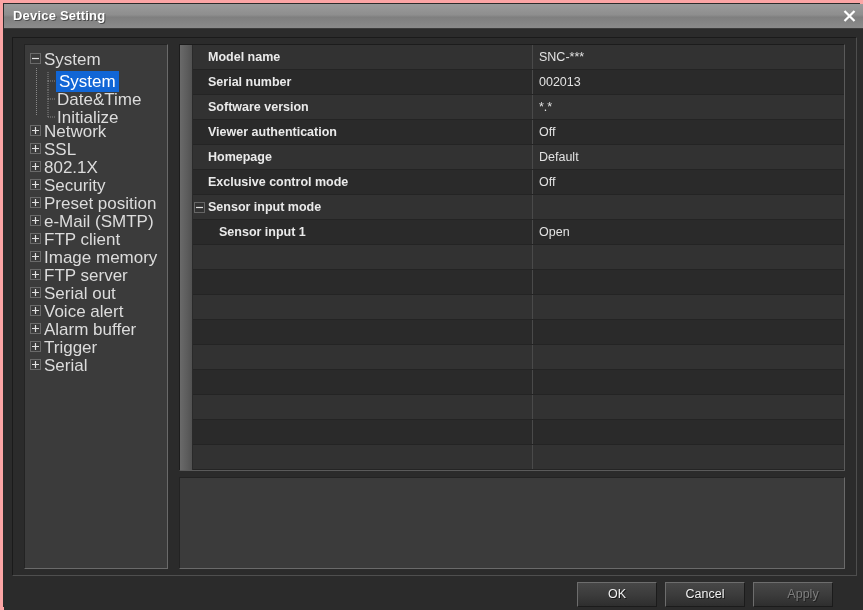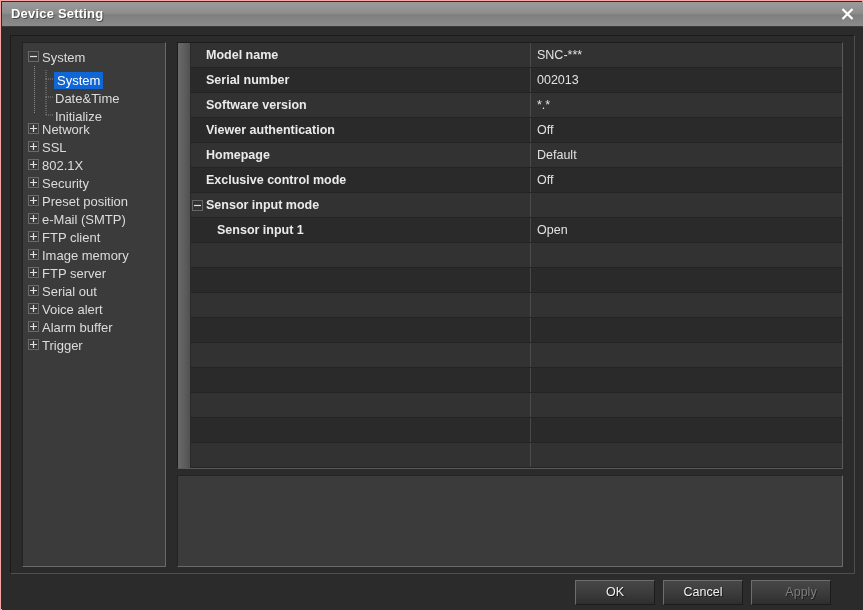--- a/index.html
+++ b/index.html
@@ -16,21 +16,21 @@
   }
 
   
   .window {
     position: absolute;
     left: 0; top: 0;
     width: 863px;
     height: 610px;
     background: #2b2b2b;
     box-sizing: border-box;
-    border: 1px solid #fca5a5;
+    border: 3px solid #fca5a5;
   }
 
   
   .titlebar {
     position: absolute;
     left: 1px; top: 1px;
     width: 861px;
     height: 25px;
     background: linear-gradient(to bottom, #9b9b9b 0%, #8e8e8e 45%, #7f7f7f 55%, #8b8b8b 100%);
     border-bottom: 1px solid #3b3b3b;
@@ -92,21 +92,21 @@
     border-bottom: 1px solid #6a6a6a;
     box-sizing: border-box;
     overflow: hidden;
   }
   .tree-inner { position: relative; padding: 5px 0 0 0; }
 
   .tree-row {
     position: relative;
     height: 18px;
     line-height: 18px;
-    font-size: 13px;
+    font-size: 17px;
     color: #dcdcdc;
     white-space: nowrap;
     cursor: default;
     padding-left: 5px;
   }
   .tree-row .tg {
     display: inline-block;
     width: 11px; height: 11px;
     line-height: 9px;
     text-align: center;
@@ -352,20 +352,24 @@
                 <path d="M2 5.5 H9 M5.5 2 V9" stroke="#e0e0e0" stroke-width="1.2"></path>
               </svg></span><span class="tree-label">Voice alert</span></div>
           <div class="tree-row"><span class="tg"><svg width="11" height="11" viewBox="0 0 11 11">
                 <rect x="0.5" y="0.5" width="10" height="10" fill="none" stroke="#9a9a9a" stroke-width="1" stroke-dasharray="1 1"></rect>
                 <path d="M2 5.5 H9 M5.5 2 V9" stroke="#e0e0e0" stroke-width="1.2"></path>
               </svg></span><span class="tree-label">Alarm buffer</span></div>
           <div class="tree-row"><span class="tg"><svg width="11" height="11" viewBox="0 0 11 11">
                 <rect x="0.5" y="0.5" width="10" height="10" fill="none" stroke="#9a9a9a" stroke-width="1" stroke-dasharray="1 1"></rect>
                 <path d="M2 5.5 H9 M5.5 2 V9" stroke="#e0e0e0" stroke-width="1.2"></path>
               </svg></span><span class="tree-label">Trigger</span></div>
+          <div class="tree-row"><span class="tg"><svg width="11" height="11" viewBox="0 0 11 11">
+                <rect x="0.5" y="0.5" width="10" height="10" fill="none" stroke="#9a9a9a" stroke-width="1" stroke-dasharray="1 1"></rect>
+                <path d="M2 5.5 H9 M5.5 2 V9" stroke="#e0e0e0" stroke-width="1.2"></path>
+              </svg></span><span class="tree-label">Serial</span></div>
           <div class="guide-v" style="top: 23px; height: 48px;"></div>
         </div>
     </div>
 
     <div class="table-wrap">
       <div class="gutter"></div>
       <div class="rows" id="table-rows">
           <div class="row odd">
             <div class="cell-name"><span>Model name</span></div>
             <div class="cell-sep"></div>

